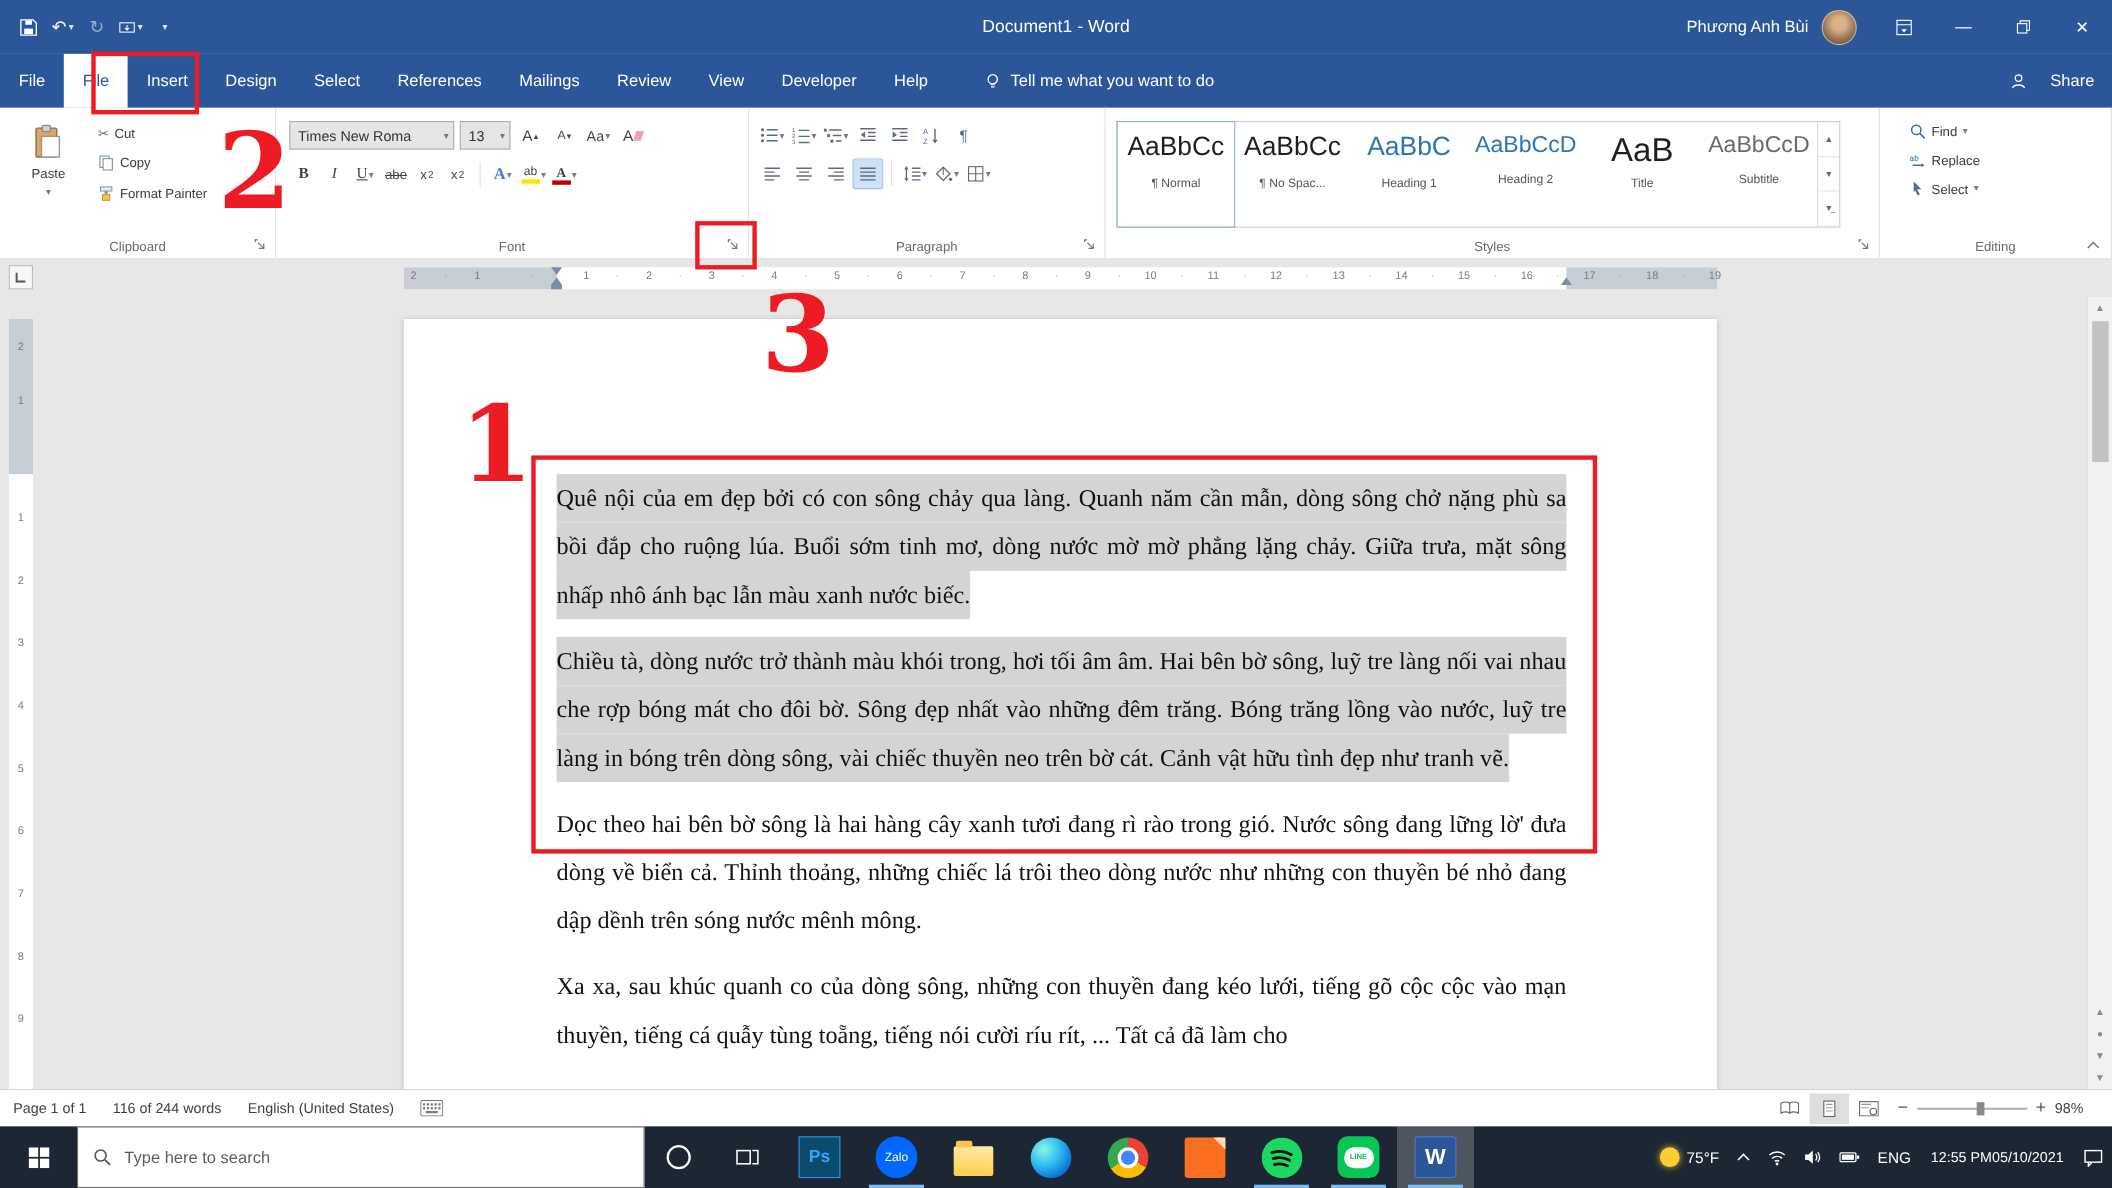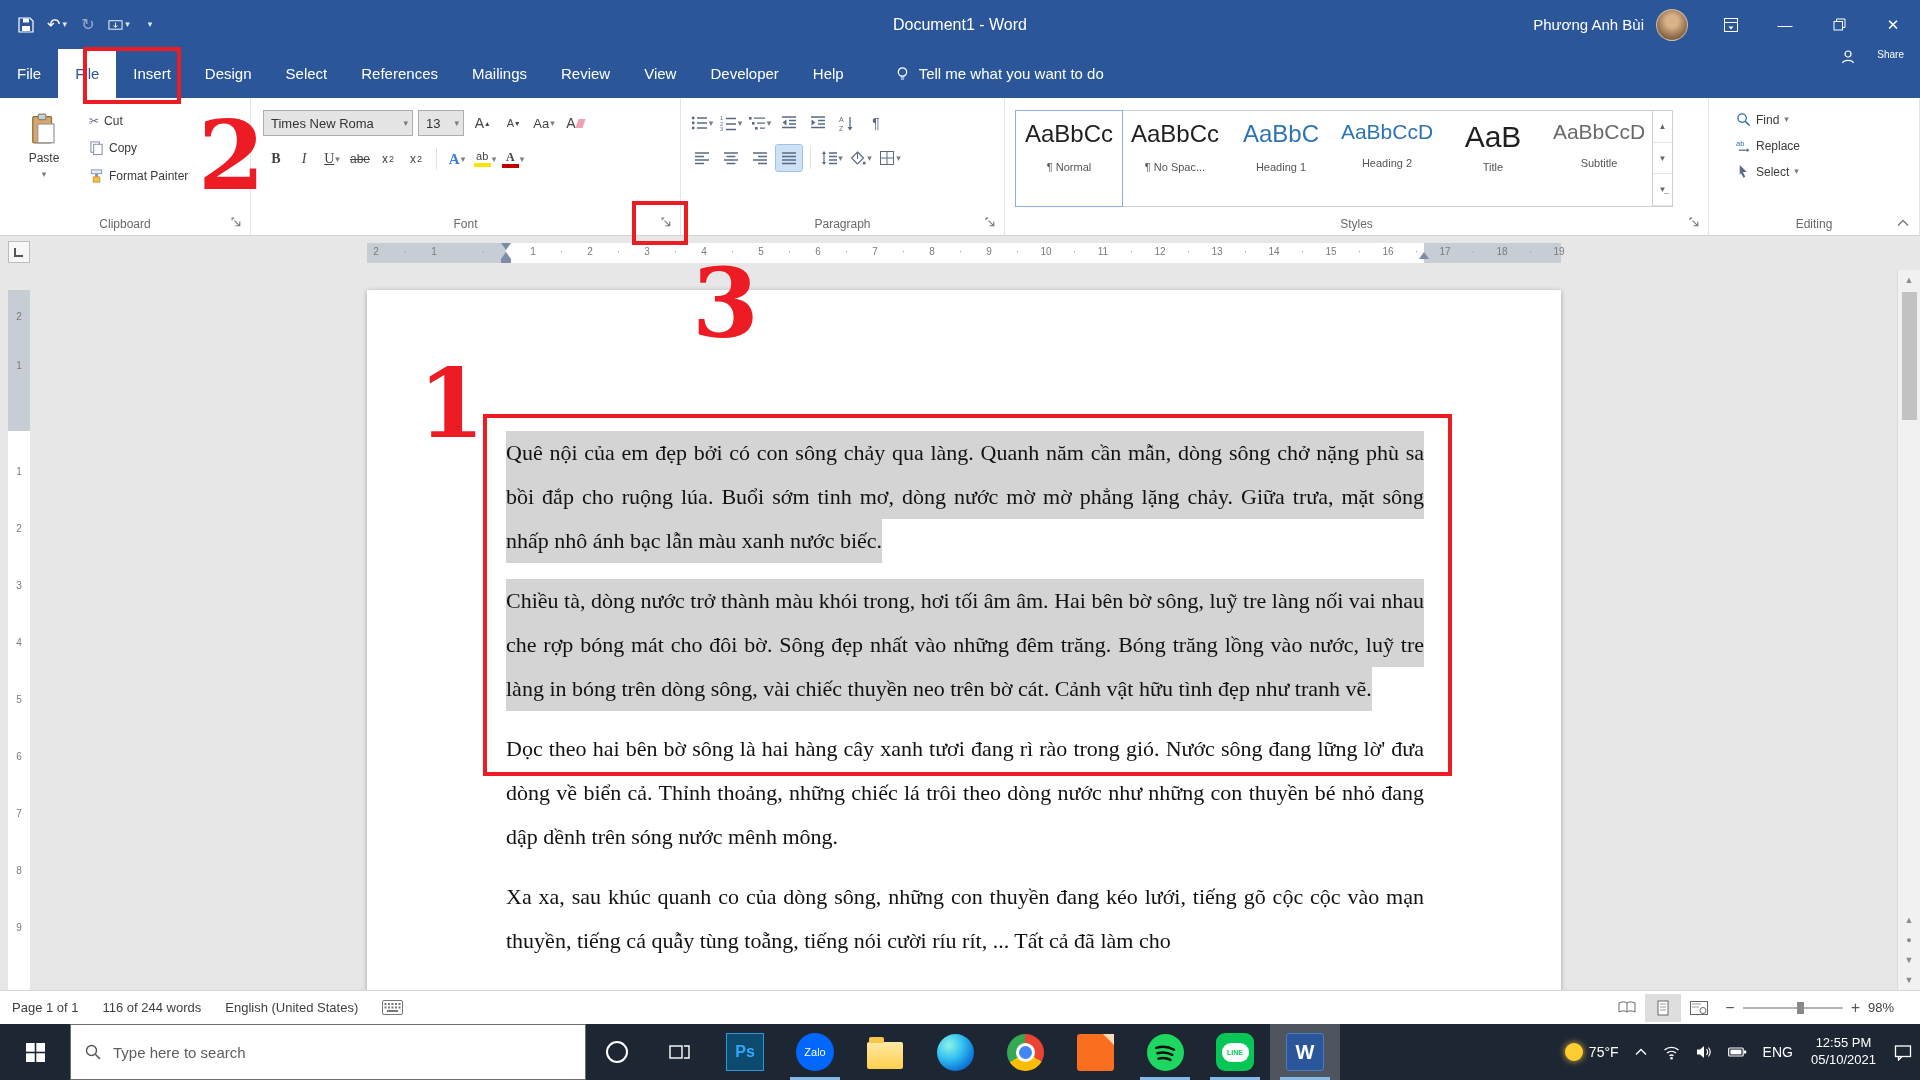--- a/index.html
+++ b/index.html
@@ -20,21 +20,21 @@
 .tb-right{margin-left:auto;display:flex;align-items:center;height:100%;z-index:2}
 .user-name{font-size:15px;margin-right:12px}
 .avatar{width:32px;height:32px;border-radius:50%;background:radial-gradient(circle at 50% 38%,#d9b28a 25%,#96714f 62%,#55402c);border:1px solid rgba(255,255,255,.5);margin-right:16px}
 .win-btn{width:54px;height:100%;display:flex;align-items:center;justify-content:center;font-size:15px}
 
 
 .tabrow{position:absolute;top:49px;left:0;width:100%;height:49px;background:var(--blue);display:flex;align-items:stretch;color:#fff;font-size:15px}
 .tab{padding:0 17px;display:flex;align-items:center;cursor:default}
 .tab.active{background:#fff;color:var(--blue)}
 .tellme{display:flex;align-items:center;gap:9px;margin-left:34px;font-size:15px}
-.share-chip{position:absolute;right:16px;top:0;height:49px;display:flex;align-items:flex-start;gap:21px;font-size:10px}
+.share-chip{position:absolute;right:16px;top:0;height:49px;display:flex;align-items:center;gap:21px;font-size:15px}
 
 
 .ribbon{position:absolute;top:98px;left:0;width:100%;height:138px;background:#fff;border-bottom:1px solid #d4d4d4;display:flex}
 .rgroup{position:relative;border-right:1px solid #e4e4e4;height:100%;padding-top:12px}
 .rgroup-label{position:absolute;bottom:4px;left:0;right:0;text-align:center;font-size:12px;color:#696969}
 .launcher{position:absolute;bottom:5px;right:6px;width:16px;height:16px;display:flex;align-items:center;justify-content:center}
 .sbtn{display:inline-flex;align-items:center;gap:5px;font-size:12px;color:#3b3b3b;padding:2px 5px;border-radius:2px}
 .ibtn{min-width:26px;height:26px;display:inline-flex;align-items:center;justify-content:center;font-size:14px;color:#444;gap:1px;border-radius:2px}
 .ibtn.selected{background:#cfe1f5;outline:1px solid #9ec1e8}
 .vdiv{width:1px;height:22px;background:#e0e0e0;margin:0 5px}
@@ -129,21 +129,21 @@
 .chrome-ic::after{content:'';position:absolute;inset:9px;border-radius:50%;background:#4285f4;border:3px solid #fff}
 .foxit-ic{width:37px;height:37px;background:#fa6e20;border-radius:3px;position:relative}
 .foxit-ic::after{content:'';position:absolute;right:0;top:0;width:0;height:0;border-top:11px solid #ffd9bd;border-left:11px solid transparent}
 .line-ic{width:38px;height:38px;background:#06c755;border-radius:9px;display:flex;align-items:center;justify-content:center}
 .line-bubble{width:27px;height:19px;background:#fff;border-radius:9px;display:flex;align-items:center;justify-content:center;color:#06c755;font-size:7px;font-weight:bold}
 .word-ic{width:38px;height:38px;background:#2b579a;border-radius:3px;color:#fff;font-weight:bold;font-size:20px;display:flex;align-items:center;justify-content:center;border:1px solid #4a79c4}
 .spotify-ic{width:37px;height:37px}
 .tray{margin-left:auto;display:flex;align-items:center;height:100%}
 .tray-item{height:100%;display:flex;align-items:center;justify-content:center;padding:0 8px;font-size:14px;gap:6px}
 .sun{width:18px;height:18px;border-radius:50%;background:#ffcc33;box-shadow:0 0 7px rgba(255,204,51,.9)}
-.clock-block{display:flex;flex-direction:column;align-items:center;justify-content:center;font-size:13px;line-height:1.3;padding:0 10px}
+.clock-block{display:flex;flex-direction:row;align-items:center;justify-content:center;font-size:13px;line-height:1.3;padding:0 10px}
 </style>
 </head>
 <body>
 
 <div class="screen">
 
   <div class="titlebar">
     <div class="qat">
       <span class="qat-btn">
         <svg width="16" height="16" viewBox="0 0 16 16">

